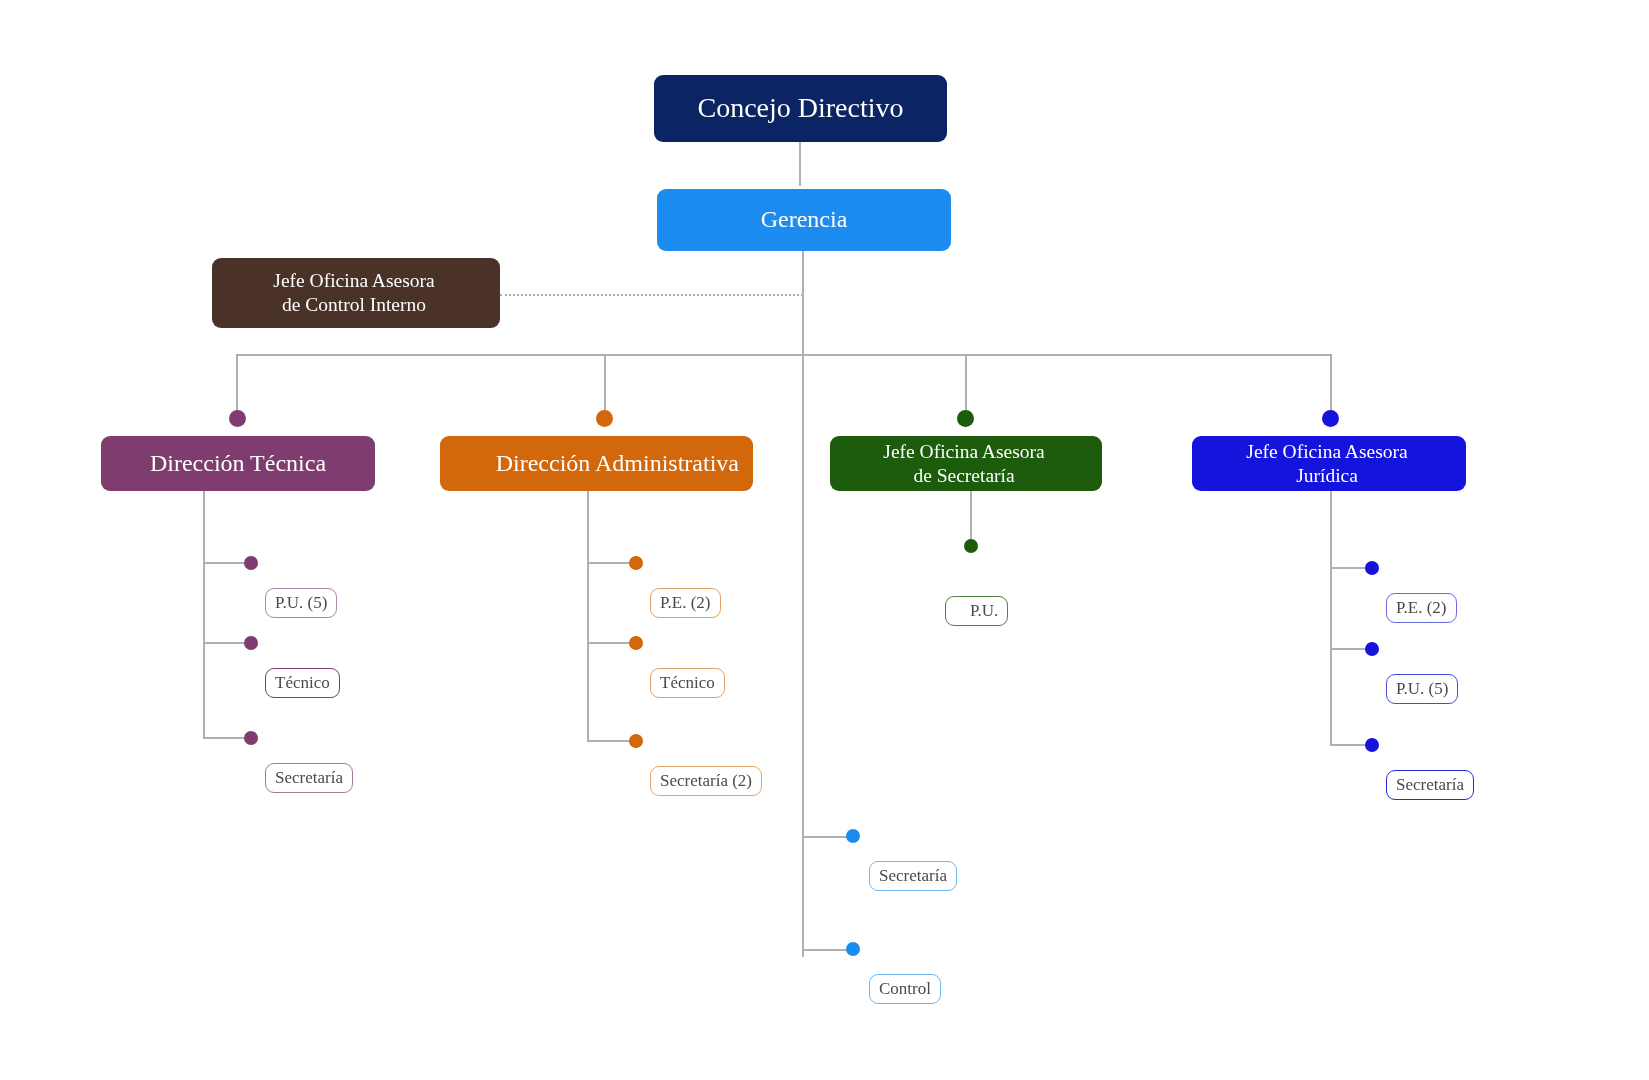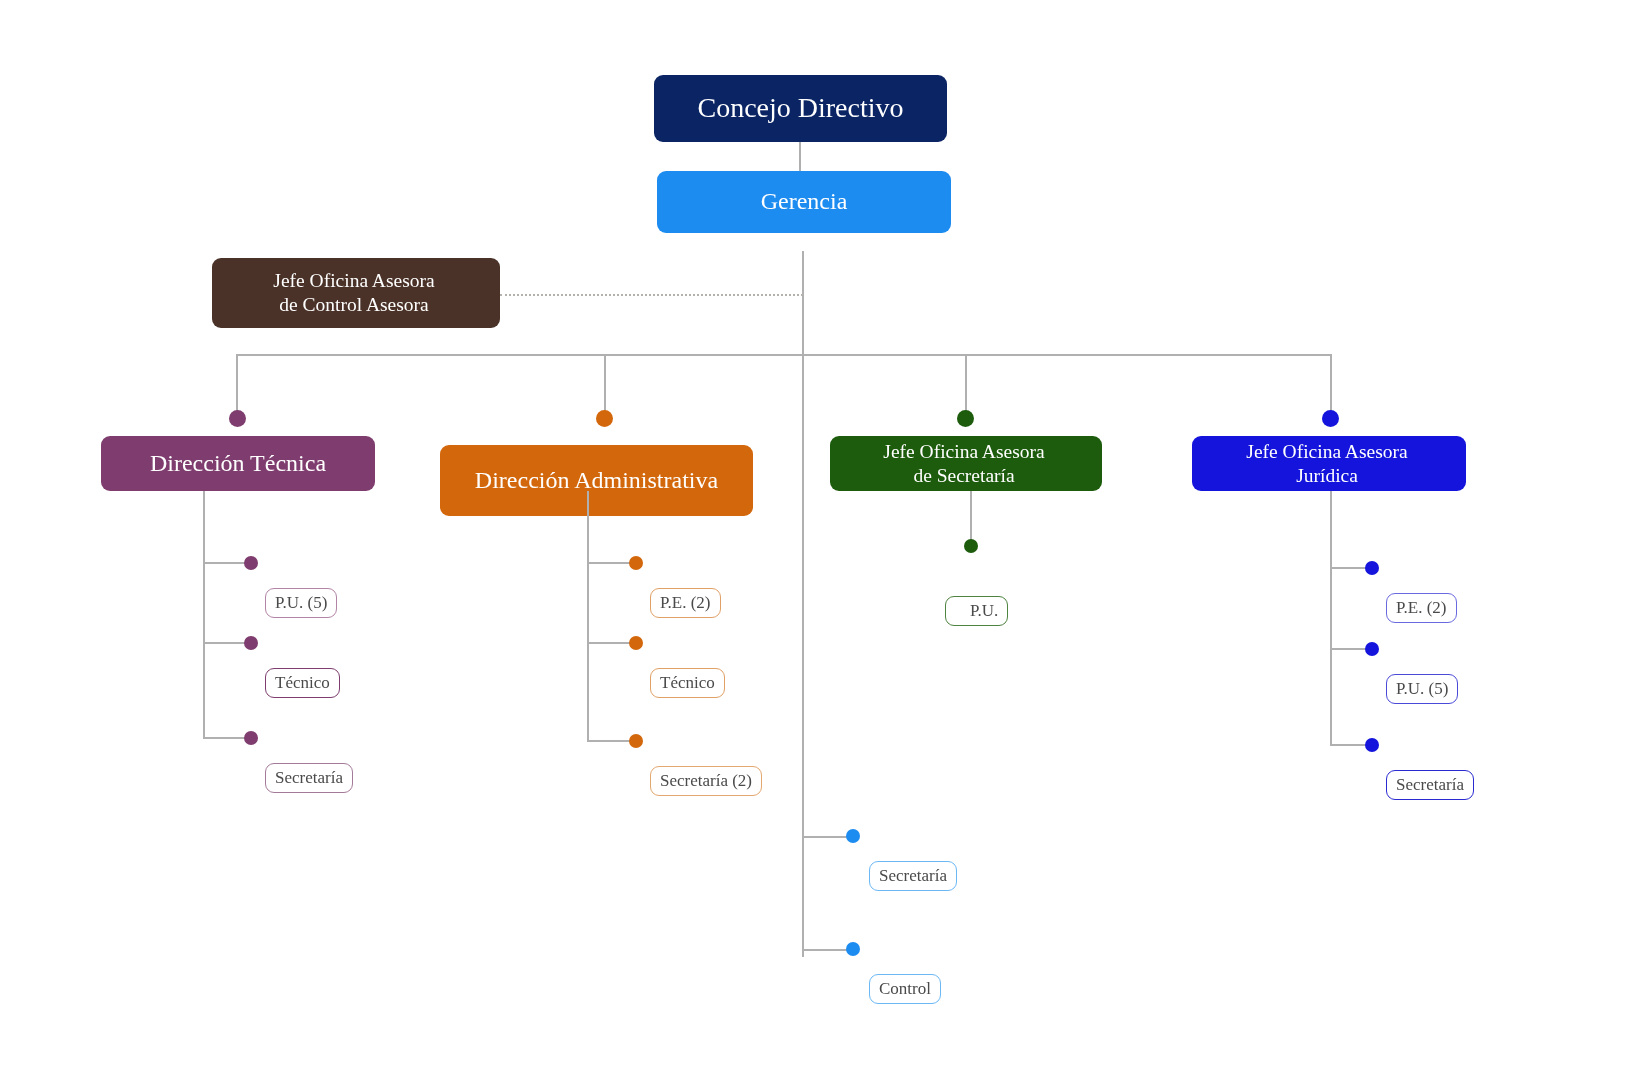--- a/index.html
+++ b/index.html
@@ -91,27 +91,27 @@
 
   <div class="line-v" style="left:236px; top:354px; height:60px;"></div>
   <div class="line-v" style="left:604px; top:354px; height:60px;"></div>
   <div class="line-v" style="left:965px; top:354px; height:60px;"></div>
   <div class="line-v" style="left:1330px; top:354px; height:60px;"></div>
 
   <div class="node node-xl" style="left:654px; top:75px; width:293px; height:67px; background:#0a2464;">
     <span>Concejo Directivo</span>
   </div>
 
-  <div class="node node-lg" style="left:657px; top:171px; width:294px; height:62px; background:#1d8cf0;">
+  <div class="node node-lg" style="left:657px; top:189px; width:294px; height:62px; background:#1d8cf0;">
     <span>Gerencia</span>
   </div>
 
   <div class="node node-md" style="left:212px; top:258px; width:288px; height:70px; background:#4a3228; flex-direction:column;">
     <span>Jefe Oficina Asesora</span>
-    <span>de Control Asesora</span>
+    <span>de Control Interno</span>
   </div>
 
   <div class="dot dot-lg" style="left:229px; top:410px; background:#7e3d6e;"></div>
   <div class="node node-lg" style="left:101px; top:436px; width:274px; height:55px; background:#7e3d6e;">
     <span>Dirección Técnica</span>
   </div>
 
   <div class="line-v" style="left:203px; top:491px; height:247px;"></div>
   <div class="line-h" style="left:203px; top:562px; width:42px;"></div>
   <div class="line-h" style="left:203px; top:642px; width:42px;"></div>
@@ -126,21 +126,21 @@
   <div class="leaf" style="left:265px; top:628px; border-color:#7e3d6e;">
     <span>Técnico</span>
   </div>
 
   <div class="dot dot-sm" style="left:244px; top:731px; background:#7e3d6e;"></div>
   <div class="leaf" style="left:265px; top:723px; border-color:#a47a99;">
     <span>Secretaría</span>
   </div>
 
   <div class="dot dot-lg" style="left:596px; top:410px; background:#d3670b;"></div>
-  <div class="node node-lg" style="left:440px; top:445px; width:313px; height:71px; background:#d3670b;">
+  <div class="node node-lg" style="left:440px; top:436px; width:313px; height:55px; background:#d3670b;justify-content:flex-end;">
     <span>Dirección Administrativa</span>
   </div>
   <div class="line-v" style="left:587px; top:491px; height:250px;"></div>
   <div class="line-h" style="left:587px; top:562px; width:43px;"></div>
   <div class="line-h" style="left:587px; top:642px; width:43px;"></div>
   <div class="line-h" style="left:587px; top:740px; width:43px;"></div>
 
   <div class="dot dot-sm" style="left:629px; top:556px; background:#d3670b;"></div>
   <div class="leaf" style="left:650px; top:548px; border-color:#e0a167;">
     <span>P.E. (2)</span>

